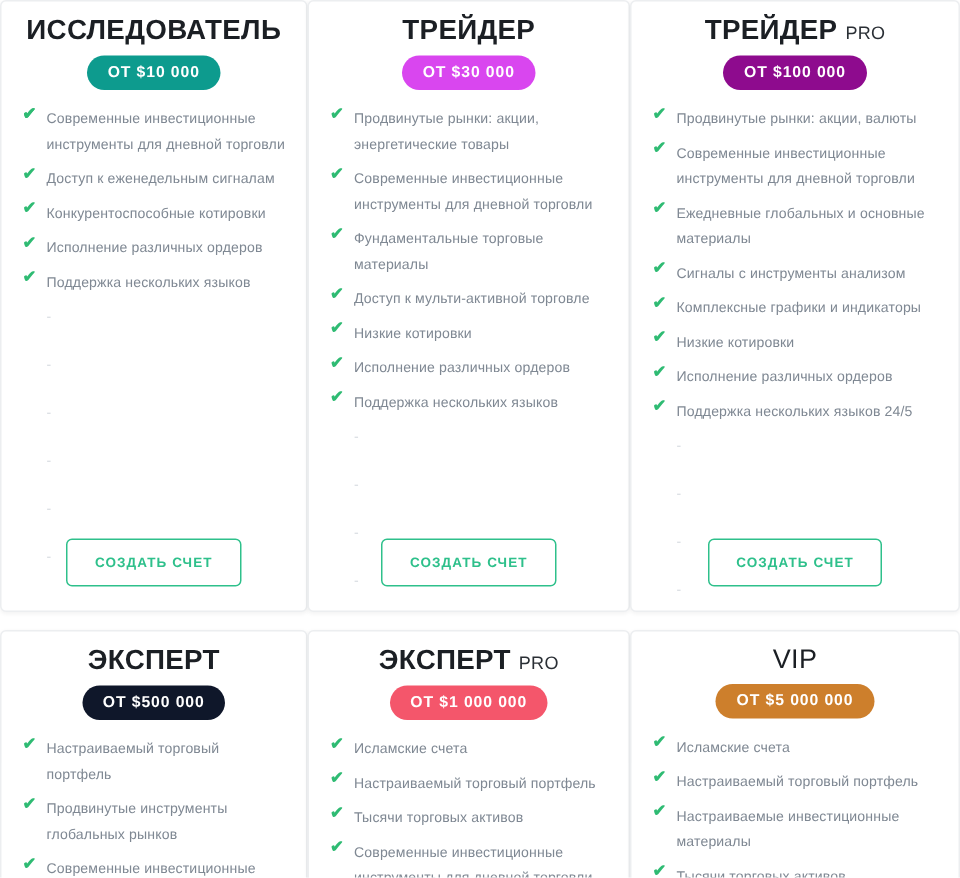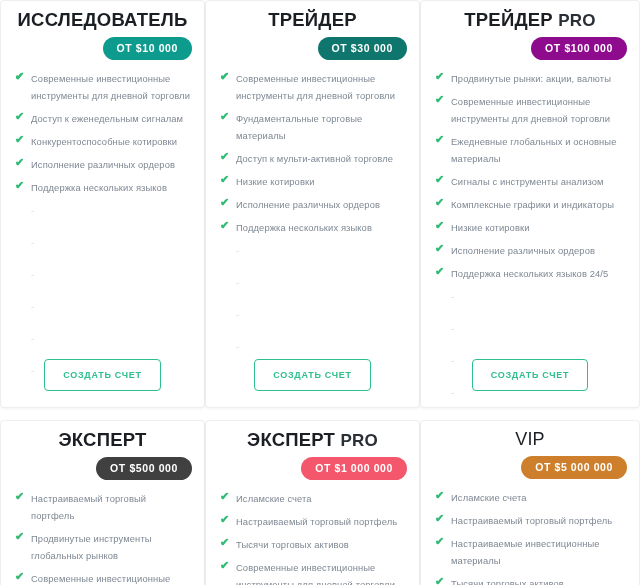--- a/index.html
+++ b/index.html
@@ -33,27 +33,27 @@
   .plan-title {
     text-align: center;
     font-size: 18.5px;
     font-weight: bold;
     color: #1b1f24;
     letter-spacing: 0.2px;
     padding-top: 8px;
     white-space: nowrap;
   }
   .plan-title .suffix {
-    font-weight: bold;
-    font-size: 17px;
+    font-weight: normal;
+    font-size: 12px;
     color: #2a2f35;
   }
   .plan-title.vip-title { font-weight: normal; font-size: 18px; text-align: center; }
 
-  .badge-wrap { text-align: right; margin-top: 6px; }
+  .badge-wrap { text-align: center; margin-top: 6px; }
   .price-badge {
     display: inline-block;
     color: #ffffff;
     font-size: 10.5px;
     font-weight: bold;
     letter-spacing: 0.6px;
     padding: 5px 14px 6px 14px;
     border-radius: 14px;
     white-space: nowrap;
   }
@@ -119,23 +119,23 @@
         <li class="feature-item empty"><span>-</span></li>
         <li class="feature-item empty"><span>-</span></li>
         <li class="feature-item empty"><span>-</span></li>
         <li class="feature-item empty"><span>-</span></li>
         <li class="feature-item empty"><span>-</span></li>
       </ul>
       <div class="cta-wrap"><button class="cta-button">СОЗДАТЬ СЧЕТ</button></div>
     </div>
     <div class="plan-card card-row1">
       <div class="plan-title"><span>ТРЕЙДЕР</span></div>
-      <div class="badge-wrap"><span class="price-badge" style="background: #0f766e;">ОТ $30 000</span></div>
+      <div class="badge-wrap"><span class="price-badge" style="background: #d946ef;">ОТ $30 000</span></div>
       <ul class="features">
-        <li class="feature-item"><span class="check-icon">✔</span></li>
+        <li class="feature-item"><span class="check-icon">✔</span><span>Продвинутые рынки: акции, энергетические товары</span></li>
         <li class="feature-item"><span class="check-icon">✔</span><span>Современные инвестиционные инструменты для дневной торговли</span></li>
         <li class="feature-item"><span class="check-icon">✔</span><span>Фундаментальные торговые материалы</span></li>
         <li class="feature-item"><span class="check-icon">✔</span><span>Доступ к мульти-активной торговле</span></li>
         <li class="feature-item"><span class="check-icon">✔</span><span>Низкие котировки</span></li>
         <li class="feature-item"><span class="check-icon">✔</span><span>Исполнение различных ордеров</span></li>
         <li class="feature-item"><span class="check-icon">✔</span><span>Поддержка нескольких языков</span></li>
         <li class="feature-item empty"><span>-</span></li>
         <li class="feature-item empty"><span>-</span></li>
         <li class="feature-item empty"><span>-</span></li>
         <li class="feature-item empty"><span>-</span></li>
@@ -156,21 +156,21 @@
         <li class="feature-item"><span class="check-icon">✔</span><span>Поддержка нескольких языков 24/5</span></li>
         <li class="feature-item empty"><span>-</span></li>
         <li class="feature-item empty"><span>-</span></li>
         <li class="feature-item empty"><span>-</span></li>
         <li class="feature-item empty"><span>-</span></li>
       </ul>
       <div class="cta-wrap"><button class="cta-button">СОЗДАТЬ СЧЕТ</button></div>
     </div>
     <div class="plan-card card-row2">
       <div class="plan-title"><span>ЭКСПЕРТ</span></div>
-      <div class="badge-wrap"><span class="price-badge" style="background: #404040;">ОТ $500 000</span></div>
+      <div class="badge-wrap"><span class="price-badge" style="background: #0f172a;">ОТ $500 000</span></div>
       <ul class="features">
         <li class="feature-item"><span class="check-icon">✔</span><span>Настраиваемый торговый портфель</span></li>
         <li class="feature-item"><span class="check-icon">✔</span><span>Продвинутые инструменты глобальных рынков</span></li>
         <li class="feature-item"><span class="check-icon">✔</span><span>Современные инвестиционные инструменты для дневной торговли</span></li>
       </ul>
     </div>
     <div class="plan-card card-row2">
       <div class="plan-title"><span>ЭКСПЕРТ</span> <span class="suffix">PRO</span></div>
       <div class="badge-wrap"><span class="price-badge" style="background: rgb(244, 86, 107);">ОТ $1 000 000</span></div>
       <ul class="features">

